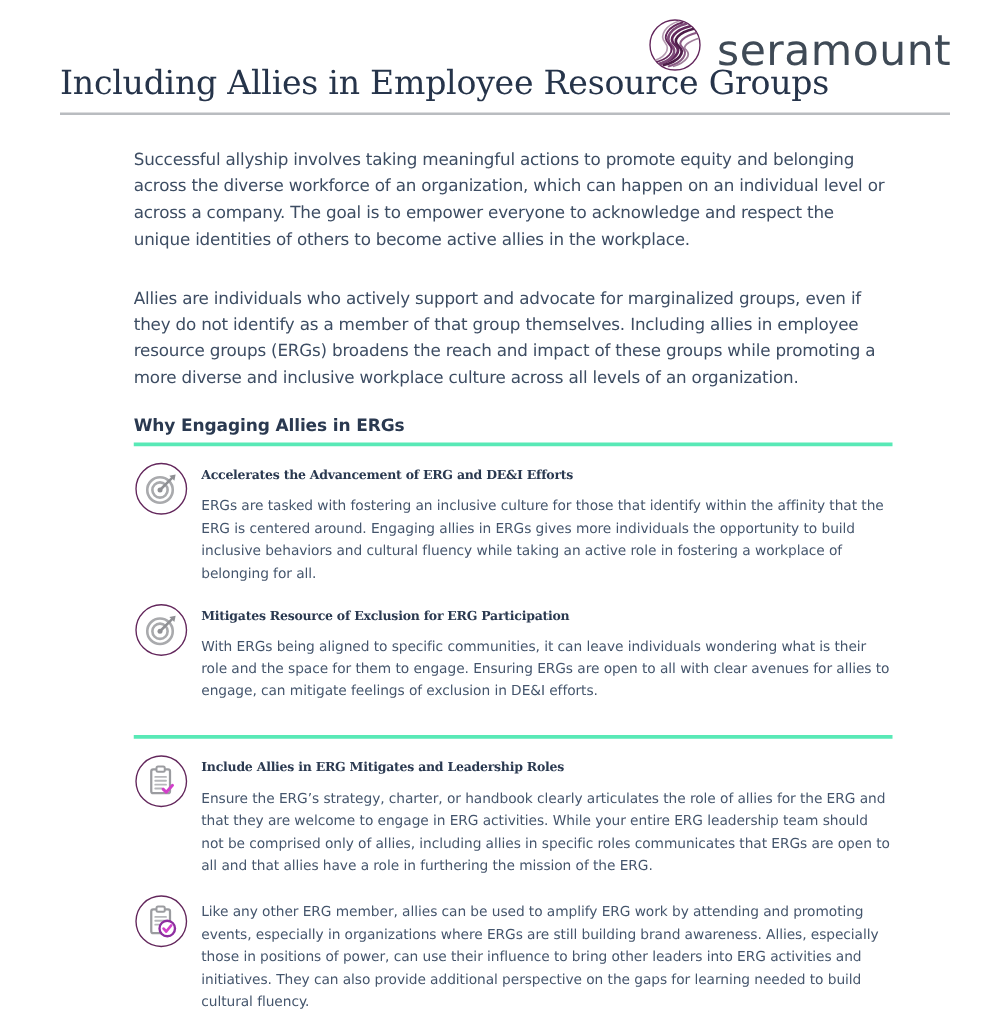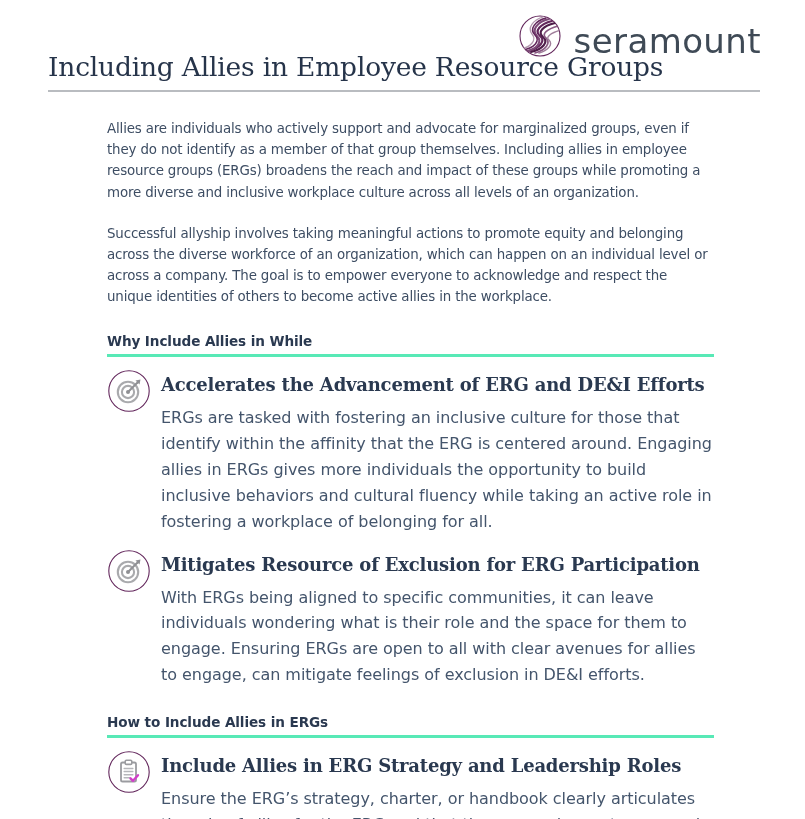--- a/index.html
+++ b/index.html
@@ -113,30 +113,30 @@
     height: 44px;
     margin-right: 10px;
     margin-top: -4px;
   }
   .item-body {
     flex: 1 1 auto;
     padding-top: 2px;
   }
   .item-title {
     font-family: "DejaVu Serif", serif;
-    font-size: 18px;
+    font-size: 10px;
     font-weight: 700;
     color: #2a3950;
     margin: 0 0 10px 0;
     letter-spacing: -0.2px;
     line-height: 1.1;
   }
   .item-text {
     font-family: "DejaVu Sans", sans-serif;
-    font-size: 16px;
+    font-size: 11px;
     line-height: 1.62;
     color: #44556c;
     margin: 0;
     letter-spacing: -0.05px;
   }
   .item.spaced { margin-bottom: 18px; }
 </style>
 </head>
 <body>
 
@@ -161,25 +161,25 @@
   <div class="logo-word">seramount</div>
 </div>
 
 <div class="title-block">
   <h1 class="page-title">Including Allies in Employee Resource Groups</h1>
   <div class="title-rule"></div>
 </div>
 
 <div class="content">
 
+  <p class="intro-p second">Successful allyship involves taking meaningful actions to promote equity and belonging across the diverse workforce of an organization, which can happen on an individual level or across a company. The goal is to empower everyone to acknowledge and respect the unique identities of others to become active allies in the workplace.</p>
   <p class="intro-p">Allies are individuals who actively support and advocate for marginalized groups, even if they do not identify as a member of that group themselves. Including allies in employee resource groups (ERGs) broadens the reach and impact of these groups while promoting a more diverse and inclusive workplace culture across all levels of an organization.</p>
-  <p class="intro-p second">Successful allyship involves taking meaningful actions to promote equity and belonging across the diverse workforce of an organization, which can happen on an individual level or across a company. The goal is to empower everyone to acknowledge and respect the unique identities of others to become active allies in the workplace.</p>
 
   <div class="section">
-    <div class="section-heading">Why Include Allies in While</div>
+    <div class="section-heading">Why Engaging Allies in ERGs</div>
     <div class="section-rule"></div>
 
     <div class="item spaced">
       <svg class="item-icon" viewBox="0 0 44 44">
         <circle cx="22" cy="22" r="20.2" fill="none" stroke="#63275c" stroke-width="1.1"></circle>
         <circle cx="21" cy="23" r="10.2" fill="none" stroke="#a9aaad" stroke-width="2.1"></circle>
         <circle cx="21" cy="23" r="6.1" fill="none" stroke="#a9aaad" stroke-width="2.1"></circle>
         <circle cx="21" cy="23" r="2.0" fill="#8f9094"></circle>
         <path d="M21 23 L30.5 13.5" stroke="#8f9094" stroke-width="2.0" stroke-linecap="round"></path>
         <path d="M28.5 11.5 L33.5 10.5 L32.5 15.5 Z" fill="#8f9094"></path>
@@ -200,38 +200,37 @@
         <path d="M28.5 11.5 L33.5 10.5 L32.5 15.5 Z" fill="#8f9094"></path>
       </svg>
       <div class="item-body">
         <div class="item-title">Mitigates Resource of Exclusion for ERG Participation</div>
         <p class="item-text">With ERGs being aligned to specific communities, it can leave individuals wondering what is their role and the space for them to engage. Ensuring ERGs are open to all with clear avenues for allies to engage, can mitigate feelings of exclusion in DE&amp;I efforts.</p>
       </div>
     </div>
   </div>
 
   <div class="section">
-    <div class="section-heading">How to Include Allies in ERGs</div>
     <div class="section-rule"></div>
 
     <div class="item spaced">
       <svg class="item-icon" viewBox="0 0 44 44">
         <circle cx="22" cy="22" r="20.2" fill="none" stroke="#63275c" stroke-width="1.1"></circle>
         <rect x="14" y="12.5" width="15" height="19" rx="1.6" fill="#ffffff" stroke="#9b9ca0" stroke-width="1.8"></rect>
         <rect x="18.2" y="10.2" width="6.6" height="4.2" rx="1.2" fill="#ffffff" stroke="#9b9ca0" stroke-width="1.6"></rect>
         <g stroke="#b6b7bb" stroke-width="1.5" stroke-linecap="round">
           <path d="M17.2 18.5 H25.8"></path>
           <path d="M17.2 21.6 H25.8"></path>
           <path d="M17.2 24.7 H25.8"></path>
           <path d="M17.2 27.8 H22.5"></path>
         </g>
         <path d="M23.5 28.3 L26 30.8 L31 25.2" fill="none" stroke="#d13fc9" stroke-width="2.4" stroke-linecap="round" stroke-linejoin="round"></path>
       </svg>
       <div class="item-body">
-        <div class="item-title">Include Allies in ERG Strategy and Leadership Roles</div>
+        <div class="item-title">Include Allies in ERG Mitigates and Leadership Roles</div>
         <p class="item-text">Ensure the ERG’s strategy, charter, or handbook clearly articulates the role of allies for the ERG and that they are welcome to engage in ERG activities. While your entire ERG leadership team should not be comprised only of allies, including allies in specific roles communicates that ERGs are open to all and that allies have a role in furthering the mission of the ERG.</p>
       </div>
     </div>
 
     <div class="item">
       <svg class="item-icon" viewBox="0 0 44 44">
         <circle cx="22" cy="22" r="20.2" fill="none" stroke="#63275c" stroke-width="1.1"></circle>
         <rect x="14" y="12.5" width="15" height="19" rx="1.6" fill="#ffffff" stroke="#9b9ca0" stroke-width="1.8"></rect>
         <rect x="18.2" y="10.2" width="6.6" height="4.2" rx="1.2" fill="#ffffff" stroke="#9b9ca0" stroke-width="1.6"></rect>
         <g stroke="#b6b7bb" stroke-width="1.5" stroke-linecap="round">

